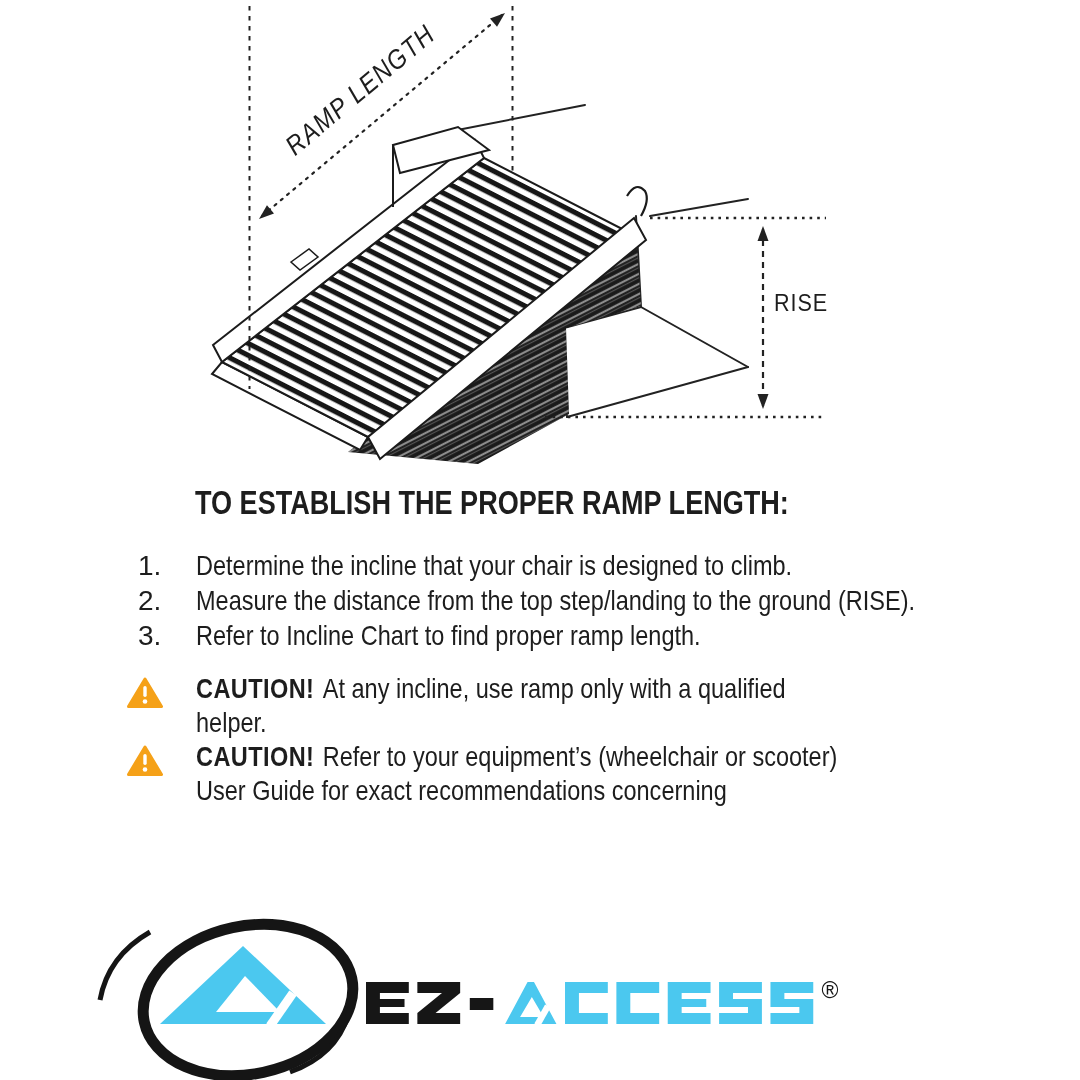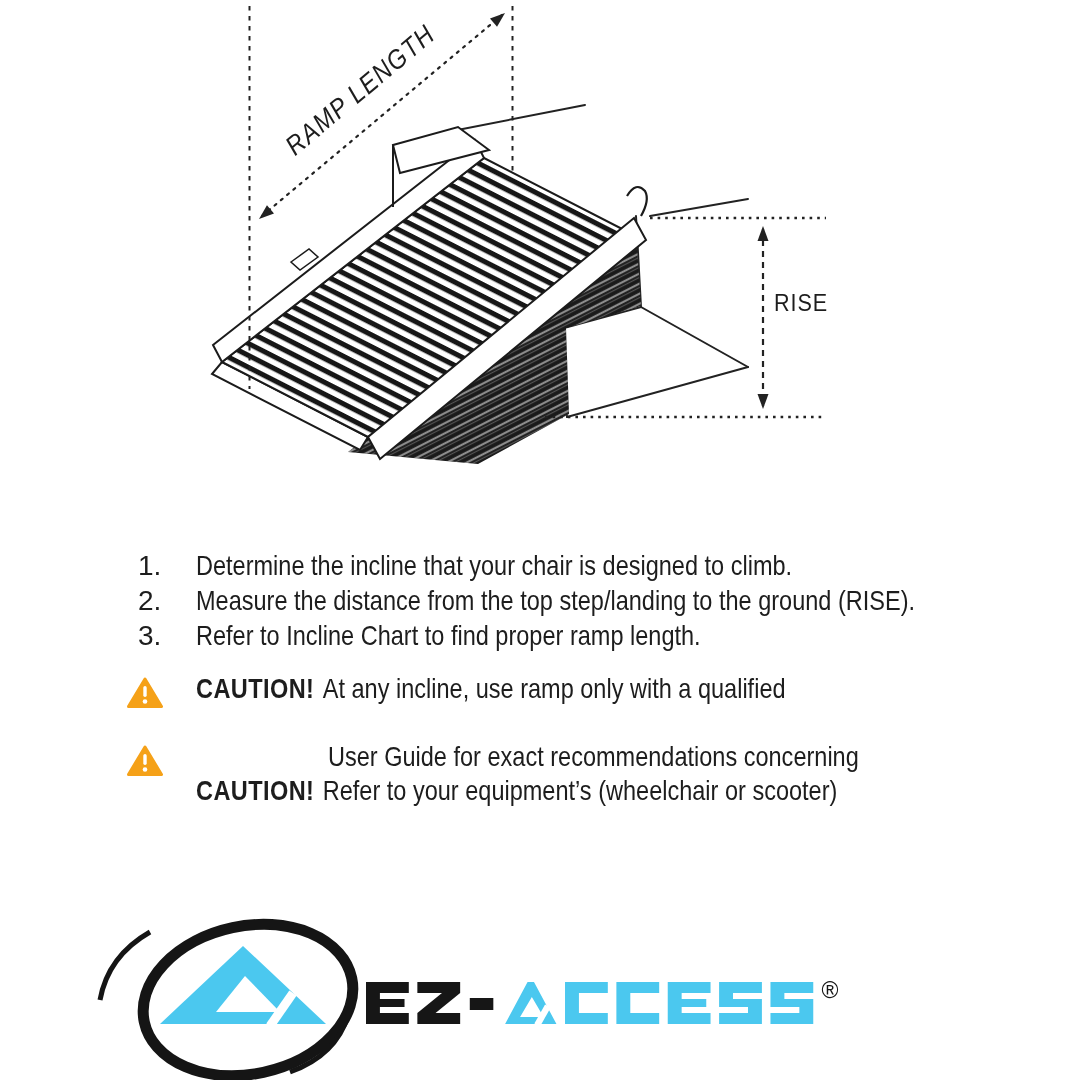--- a/index.html
+++ b/index.html
@@ -8,21 +8,21 @@
   .diagram{position:absolute;left:0;top:0;}
   .heading{position:absolute;left:195px;top:484px;font-size:33px;font-weight:bold;
            letter-spacing:0px;white-space:nowrap;}
   .cond{display:inline-block;transform:scaleX(.84);transform-origin:0 50%;white-space:nowrap;}
   .cond-h{display:inline-block;transform:scaleX(.82);transform-origin:0 50%;white-space:nowrap;}
   .step-row{position:absolute;left:0;width:1080px;height:35px;font-size:28px;line-height:35px;}
   .step-num{position:absolute;left:138px;top:0;}
   .step-text{position:absolute;left:196px;top:0;}
   .caution-icon{position:absolute;left:127px;width:36px;height:32px;}
   .caution-block{position:absolute;left:196px;font-size:28px;}
-  .c-line{height:34px;line-height:34px;text-align:right;}
+  .c-line{height:34px;line-height:34px;}
   .c-line b{margin-right:10px;letter-spacing:.5px;}
   .logo-svg{position:absolute;left:0;top:916px;}
   svg text{font-family:"Liberation Sans",sans-serif;}
 </style>
 </head>
 <body>
 
 <div class="page">
 
   <svg class="diagram" width="1080" height="470" viewBox="0 0 1080 470">
@@ -75,20 +75,23 @@
       <path d="M0 0 L-15 5.5 L-15 -5.5 Z" transform="translate(505 13) rotate(-40)"></path>
       <path d="M0 0 L-15 5.5 L-15 -5.5 Z" transform="translate(259 219) rotate(140)"></path>
       <path d="M0 0 L-15 5.5 L-15 -5.5 Z" transform="translate(763 226) rotate(-90)"></path>
       <path d="M0 0 L-15 5.5 L-15 -5.5 Z" transform="translate(763 409) rotate(90)"></path>
     </g>
 
     <text transform="translate(366 97) rotate(-40) scale(.88 1)" font-size="27" font-style="italic" letter-spacing="1.5" text-anchor="middle" fill="#1d1d1d">RAMP LENGTH</text>
     <text transform="translate(774 311) scale(.9 1)" font-size="24" letter-spacing="1" fill="#1d1d1d">RISE</text>
   </svg>
 
+  <div class="heading">
+    <span class="cond-h">TO ESTABLISH THE PROPER RAMP LENGTH:</span>
+  </div>
 
   <div>
     <div class="step-row" style="top:548px">
       <span class="step-num">1.</span>
       <span class="step-text cond">Determine the incline that your chair is designed to climb.</span>
     </div>
     <div class="step-row" style="top:583px">
       <span class="step-num">2.</span>
       <span class="step-text cond">Measure the distance from the top step/landing to the ground (RISE).</span>
     </div>
@@ -100,33 +103,36 @@
 
   <svg class="caution-icon" style="top:676px" viewBox="0 0 36 32">
     <path d="M18 3 L34.5 30.5 H1.5 Z" stroke-linejoin="round" stroke-width="3" fill="#F5A118" stroke="#F5A118"></path>
     <rect x="16.3" y="10" width="3.4" height="11" rx="1.7" fill="#ffffff"></rect>
     <circle cx="18" cy="25.5" r="2.3" fill="#ffffff"></circle>
   </svg>
   <div class="caution-block" style="top:672px">
     <div class="c-line">
       <span class="cond"><b>CAUTION!</b><span>At any incline, use ramp only with a qualified</span></span>
     </div>
+    <div class="c-line">
+      <span class="cond">helper.</span>
+    </div>
   </div>
 
   <svg class="caution-icon" style="top:744px" viewBox="0 0 36 32">
     <path d="M18 3 L34.5 30.5 H1.5 Z" stroke-linejoin="round" stroke-width="3" fill="#F5A118" stroke="#F5A118"></path>
     <rect x="16.3" y="10" width="3.4" height="11" rx="1.7" fill="#ffffff"></rect>
     <circle cx="18" cy="25.5" r="2.3" fill="#ffffff"></circle>
   </svg>
   <div class="caution-block" style="top:740px">
     <div class="c-line">
-      <span class="cond">User Guide for exact recommendations concerning</span>
+      <span class="cond"><b>CAUTION!</b><span>Refer to your equipment’s (wheelchair or scooter)</span></span>
     </div>
     <div class="c-line">
-      <span class="cond"><b>CAUTION!</b><span>Refer to your equipment’s (wheelchair or scooter)</span></span>
+      <span class="cond">User Guide for exact recommendations concerning</span>
     </div>
   </div>
 
   <svg class="logo-svg" width="1080" height="164" viewBox="0 0 1080 164">
     <g fill="none" stroke="#151515">
       <ellipse cx="248" cy="84" rx="106" ry="74" stroke-width="11" transform="rotate(-12 248 84)"></ellipse>
       <path d="M150 16 Q108 40 100 84" stroke-width="5"></path>
       <path d="M350 92 Q340 138 290 156" stroke-width="5"></path>
     </g>
     <g>

